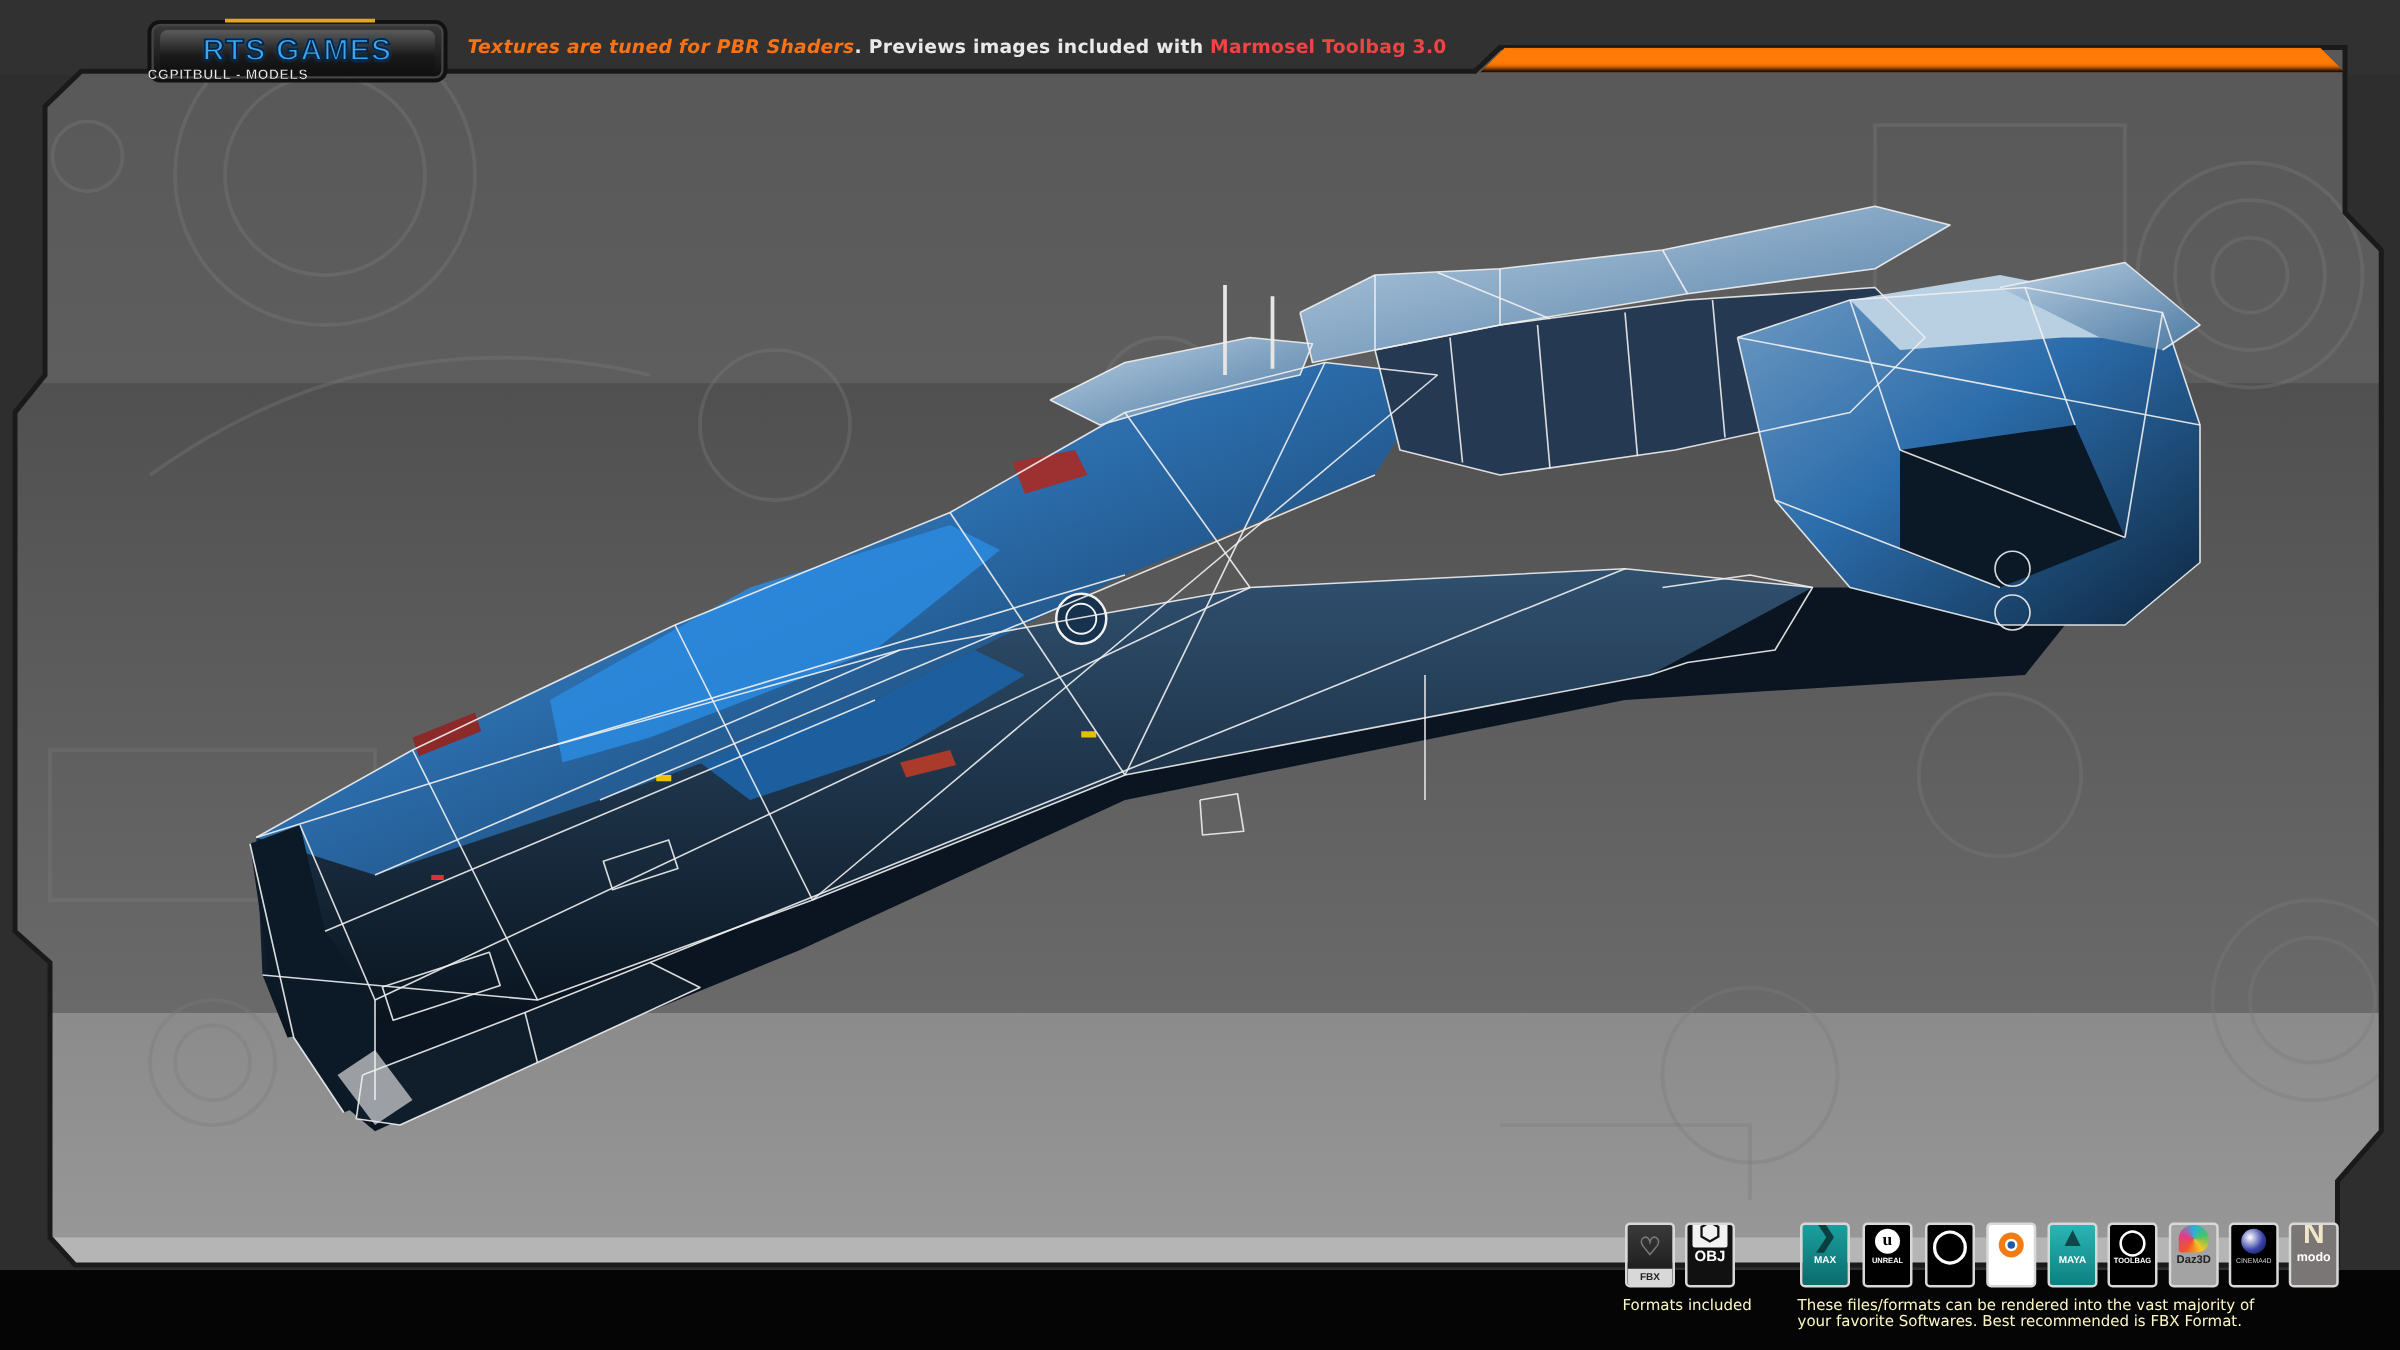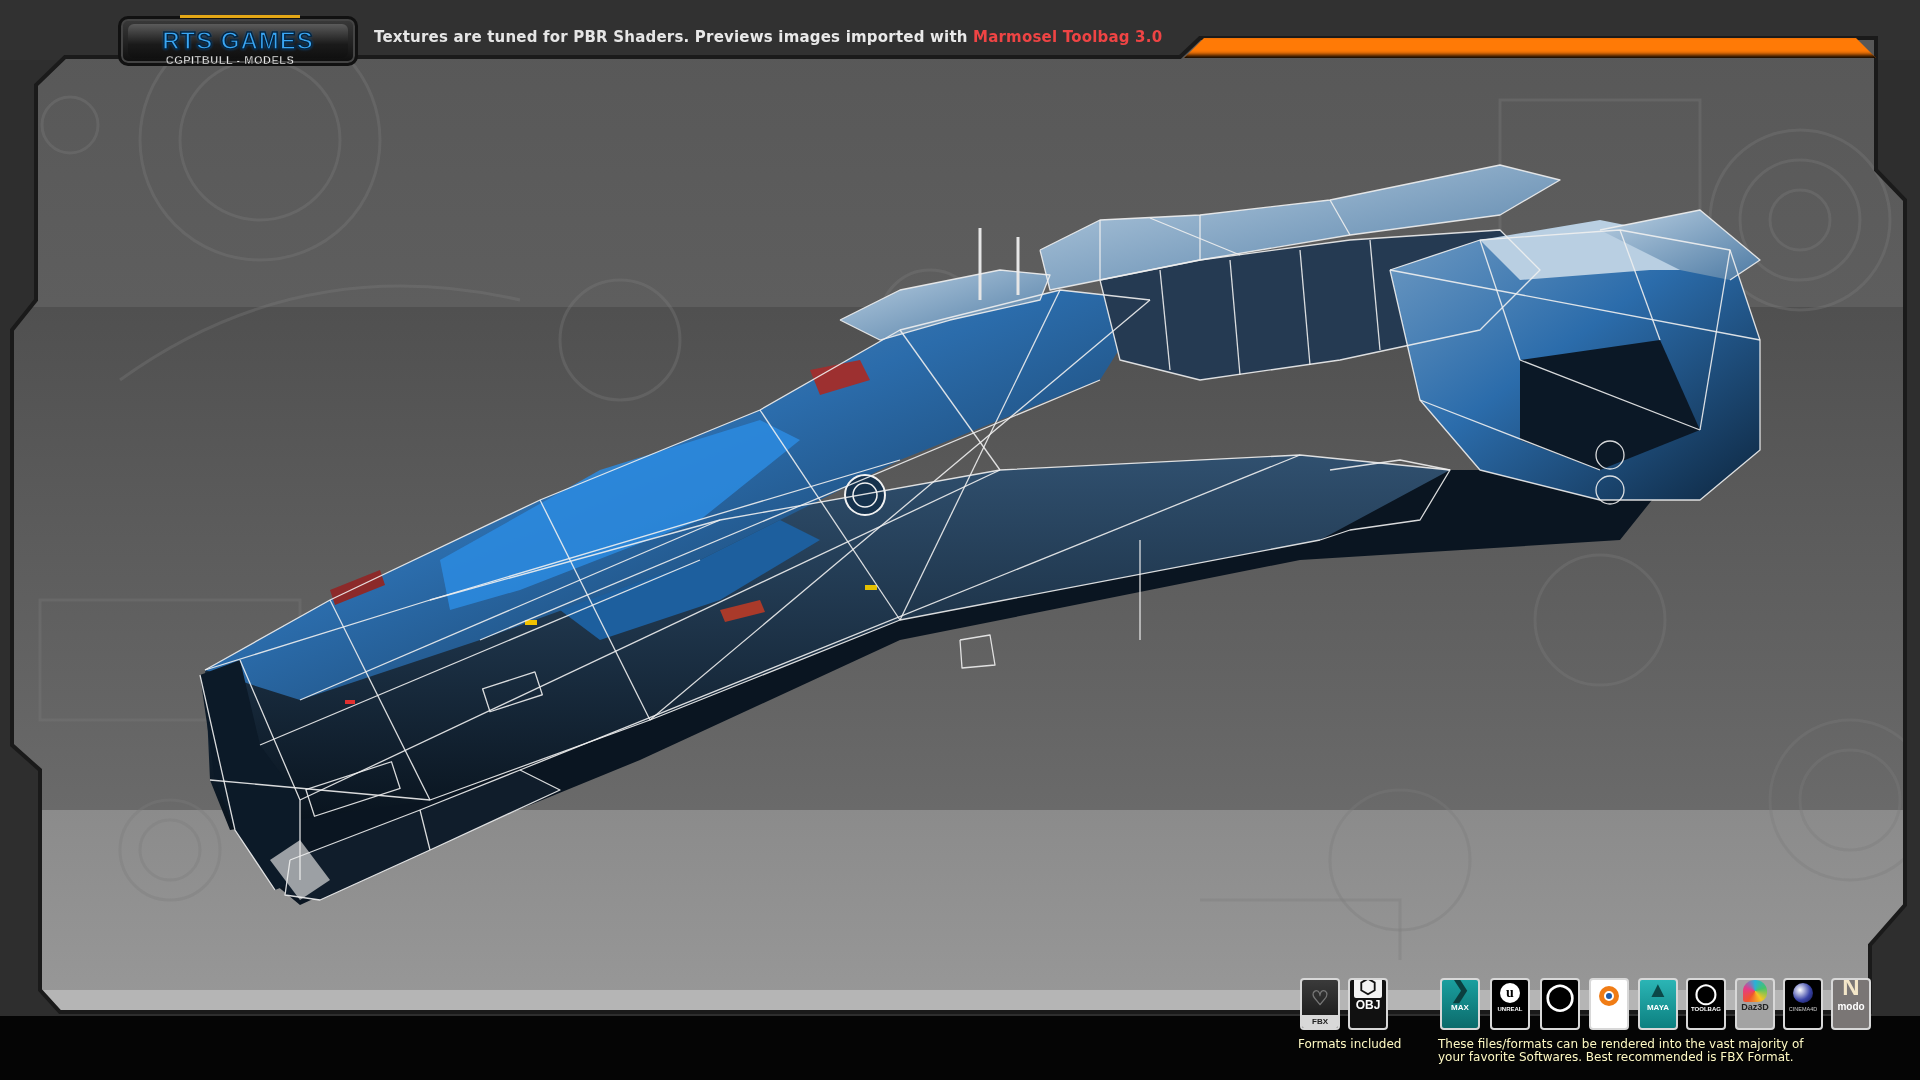--- a/index.html
+++ b/index.html
@@ -5,23 +5,23 @@
   html, body { margin:0; padding:0; }
   body { width:1920px; height:1080px; overflow:hidden; background:#2e2e2e; position:relative; font-family:"DejaVu Sans", sans-serif; }
   .topbar { position:absolute; left:0; top:0; width:1920px; height:60px; background:#313131; }
   .frame { position:absolute; left:0; top:0; width:1920px; height:1080px; }
   .bottomblack { position:absolute; left:0; top:960px; width:1920px; height:120px; background:#050505; }
   .logo { position:absolute; left:118px; top:16px; width:240px; height:50px; }
   .logo .plate { position:absolute; inset:0; background:linear-gradient(#3a3a3a,#0d0d0d); border:3px solid #111; border-radius:10px; box-shadow:0 0 0 2px #444 inset; }
   .logo .goldline { position:absolute; left:62px; top:-1px; width:120px; height:3px; background:#e4a716; }
   .logo .inner { position:absolute; left:10px; top:8px; right:10px; bottom:8px; border-radius:6px; background:linear-gradient(#5b5b5b,#1a1a1a 60%,#101010); }
   .logo .t1 { position:absolute; left:0; right:0; top:11px; text-align:center; font:bold 24px "Liberation Sans", sans-serif; letter-spacing:1px; color:#3aa6f4; -webkit-text-stroke:1.5px #05243f; text-shadow:0 0 3px #0b6ac0; }
-  .logo .t2 { position:absolute; left:0; right:16px; top:38px; text-align:center; font:bold 11px "Liberation Sans", sans-serif; letter-spacing:0.5px; color:#e8e8e8; -webkit-text-stroke:0.4px #000; }
+  .logo .t2 { position:absolute; left:0; right:16px; top:38px; text-align:left; font:bold 11px "Liberation Sans", sans-serif; letter-spacing:0.5px; color:#e8e8e8; -webkit-text-stroke:0.4px #000; }
   .headline { position:absolute; left:374px; top:28px; font:bold 15px "DejaVu Sans", sans-serif; color:#e9e9e9; white-space:nowrap; letter-spacing:0.2px; }
-  .headline .hl { color:#e5e5e5; }
+  .headline .hl { color:#f97316;font-style:italic; }
   .headline .mu { color:#ef4444; }
   .orange { position:absolute; left:1184px; top:38px; width:692px; height:20px; background:#ff7a06; clip-path:polygon(20px 0, 672px 0, 692px 20px, 0 20px); box-shadow:0 -3px 4px #000 inset; }
   .footer-text { position:absolute; color:#fef9c3; font:12px "DejaVu Sans", sans-serif; line-height:13px; }
   .icon { position:absolute; top:978px; width:40px; height:52px; border:2px solid #d8d8d8; border-radius:4px; box-sizing:border-box; overflow:hidden; display:flex; flex-direction:column; align-items:center; justify-content:flex-end; font:bold 8px "Liberation Sans", sans-serif; }
   .icon .glyph { flex:1; display:flex; align-items:center; justify-content:center; font-size:20px; width:100%; }
   .icon .lbl { padding-bottom:16px; }
 </style>
 </head>
 <body>
 
@@ -188,21 +188,21 @@
 
 <div class="logo">
   <div class="plate"></div>
   <div class="goldline"></div>
   <div class="inner"></div>
   <div class="t1">RTS GAMES</div>
   <div class="t2">CGPITBULL - MODELS</div>
 </div>
 
 <div class="headline">
-  <span class="hl">Textures are tuned for PBR Shaders</span><span>. Previews images imported with </span><span class="mu">Marmosel Toolbag 3.0</span>
+  <span class="hl">Textures are tuned for PBR Shaders</span><span>. Previews images included with </span><span class="mu">Marmosel Toolbag 3.0</span>
 </div>
 
 <div class="icon" style="left:1300px; background:linear-gradient(#3a3a3a,#151515); color:#222;">
   <div class="glyph" style="color:#777;">♡</div>
   <div class="lbl" style="background:#d8d8d8; width:100%; text-align:center; padding:2px 0;">FBX</div>
 </div>
 <div class="icon" style="left:1348px; background:#111; color:#fff;">
   <div class="glyph" style="background:#f2f2f2; color:#111; width:80%; margin-top:4px; border-radius:2px;">⬡</div>
   <div class="lbl" style="font-size:12px;">OBJ</div>
 </div>

